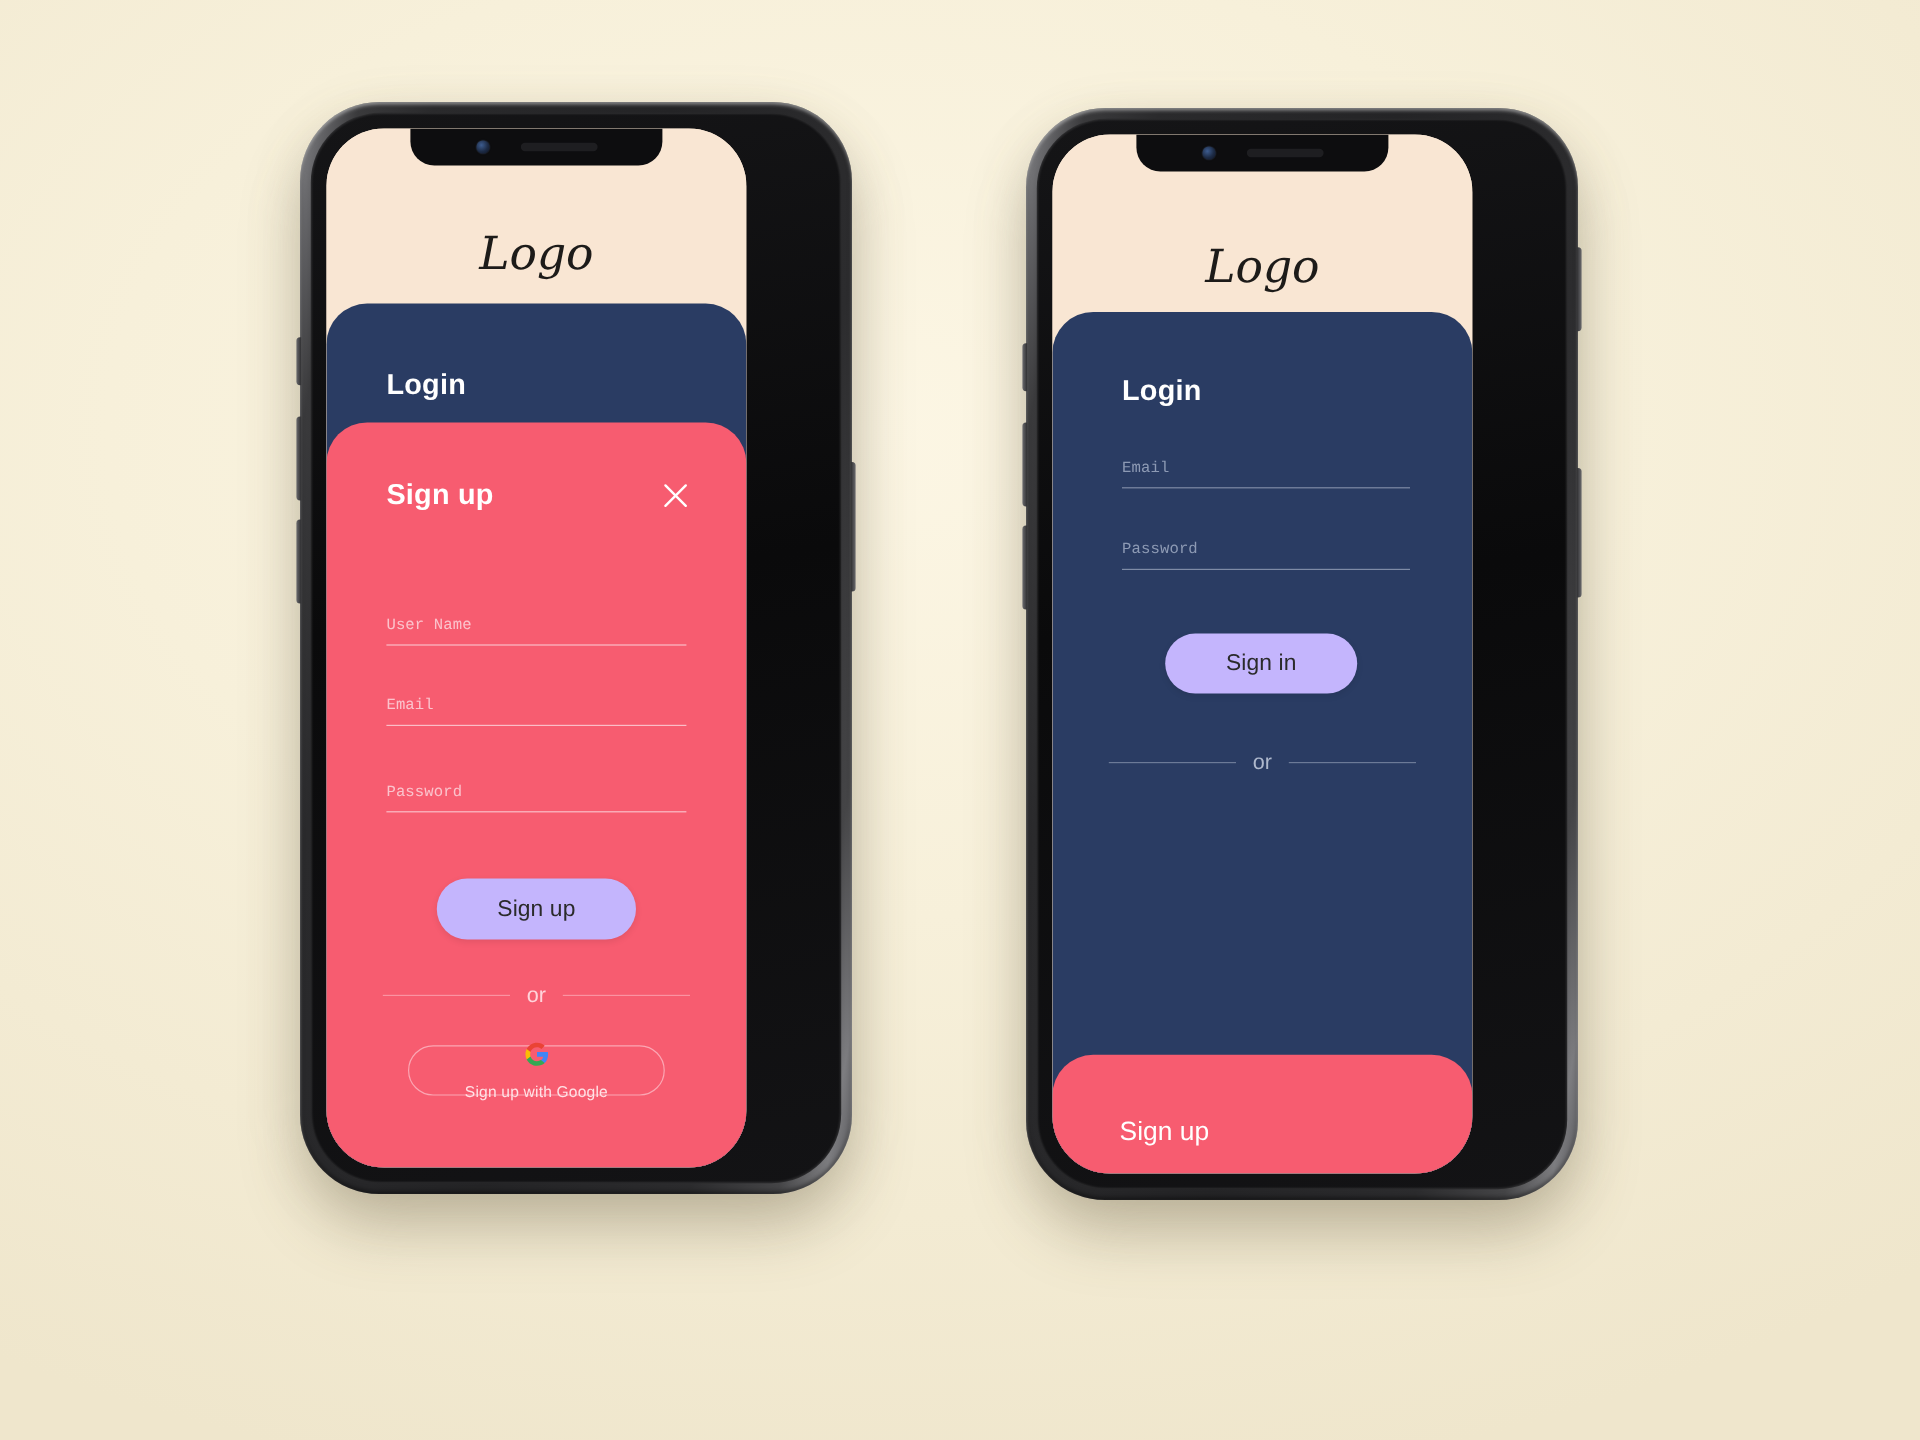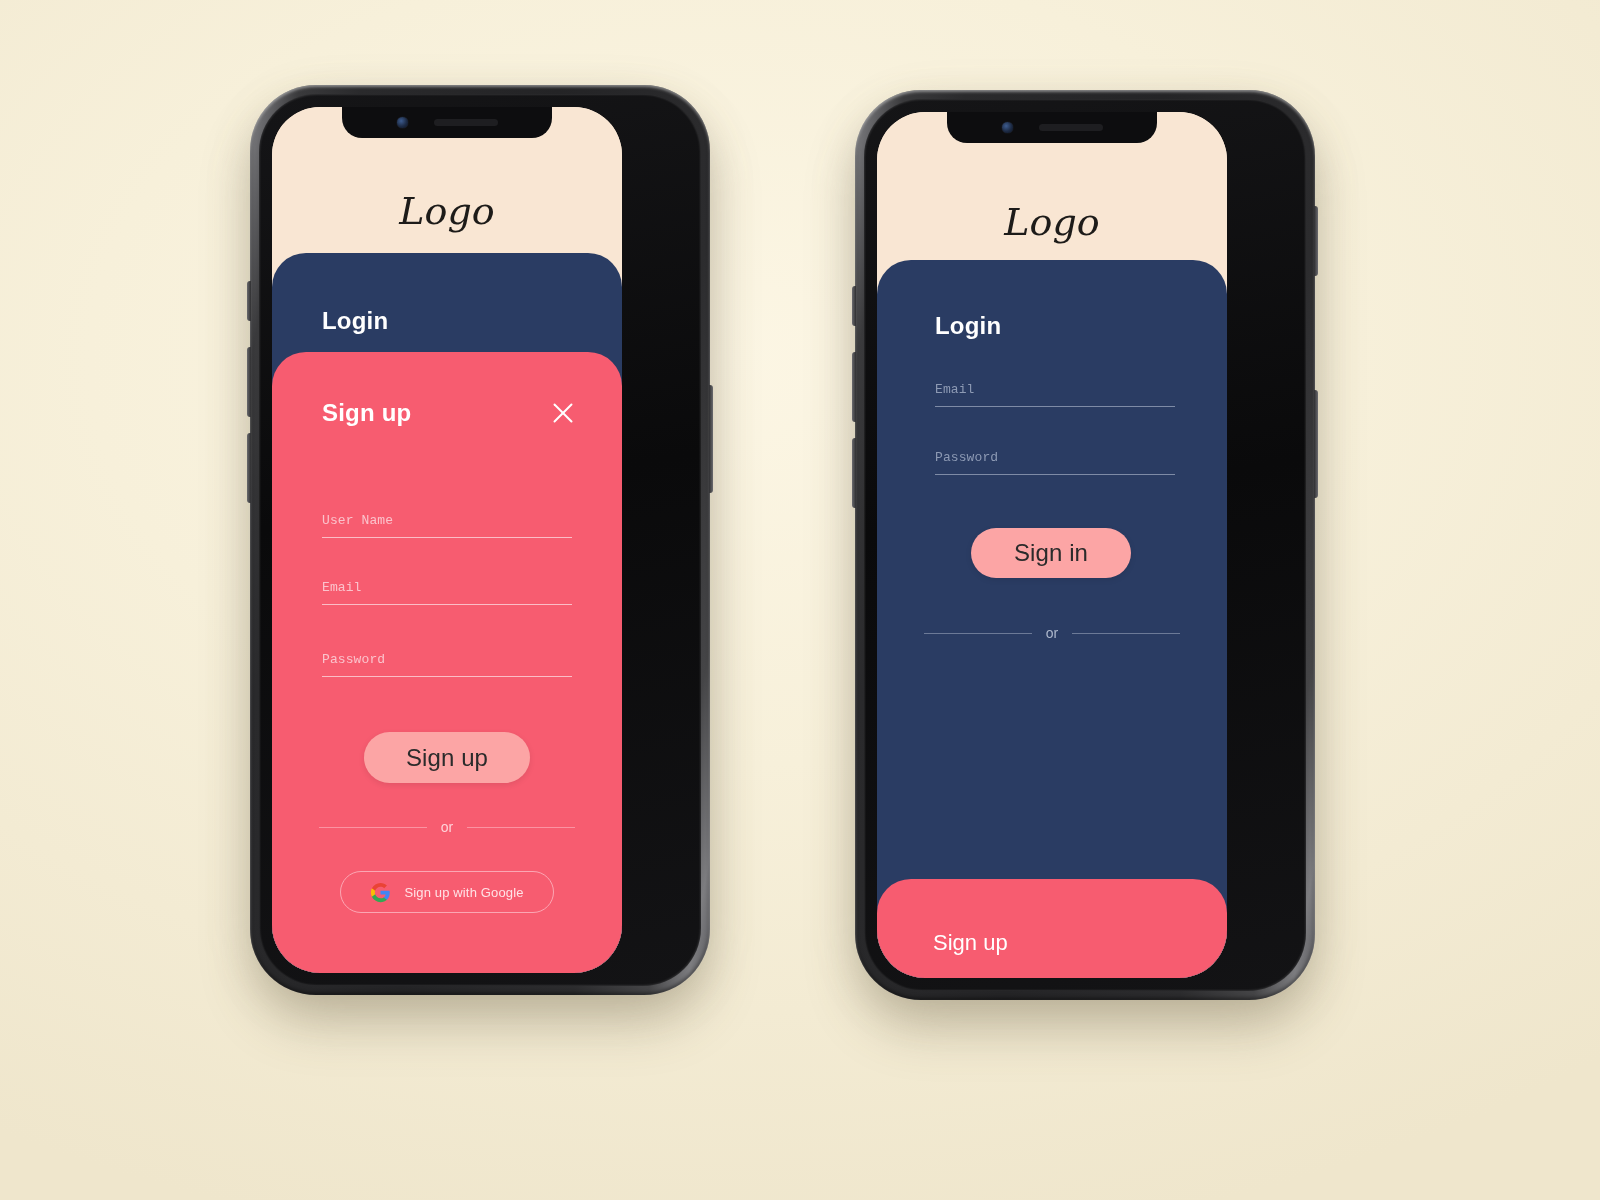--- a/index.html
+++ b/index.html
@@ -217,58 +217,58 @@
     width: 100%;
   }
   .field-pink .field-label { color: #FBC3CC; }
   .field-pink .field-line  { background: #FBBDC7; }
   .field-navy .field-label { color: #8D9AB4; }
   .field-navy .field-line  { background: #7E8BA6; }
 
   
   .pill-primary {
     position: absolute;
-    background: #fca5a5;
+    background: #c4b5fd;
     border-radius: 40px;
     display: flex;
     align-items: center;
     justify-content: center;
     color: #2b2b2b;
-    font-size: 24px;
+    font-size: 19px;
     font-weight: 500;
     box-shadow: 0 2px 6px rgba(0,0,0,0.09);
     letter-spacing: 0.1px;
   }
 
   
   .or-row {
     position: absolute;
     display: flex;
     align-items: center;
     gap: 14px;
   }
   .or-rule { flex: 1; height: 1px; }
-  .or-label { font-size: 14px; }
+  .or-label { font-size: 18px; }
   .or-pink .or-rule  { background: #FB93A2; }
   .or-pink .or-label { color: #FFD3DA; }
   .or-navy .or-rule  { background: #6C7A97; }
   .or-navy .or-label { color: #AEB8CC; }
 
   
   .pill-google {
     position: absolute;
     border-radius: 40px;
     display: flex;
     align-items: center;
     justify-content: center;
     gap: 13px;
     font-size: 13px;
     letter-spacing: 0.15px;
   }
-  .pill-google-pink { border: 1px solid #FBA6B3; color: #FFE2E6; }
+  .pill-google-pink { border: 1px solid #FBA6B3; color: #FFE2E6; flex-direction: column; }
   .pill-google-navy { border: 1px solid #7E8BA6; color: #D5DBE6; }
 
   .google-g { width: 21px; height: 21px; display: block; flex: none; }
 
   .bottom-cta-label {
     position: absolute;
     color: #ffffff;
     font-size: 22px;
     font-weight: 400;
   }

